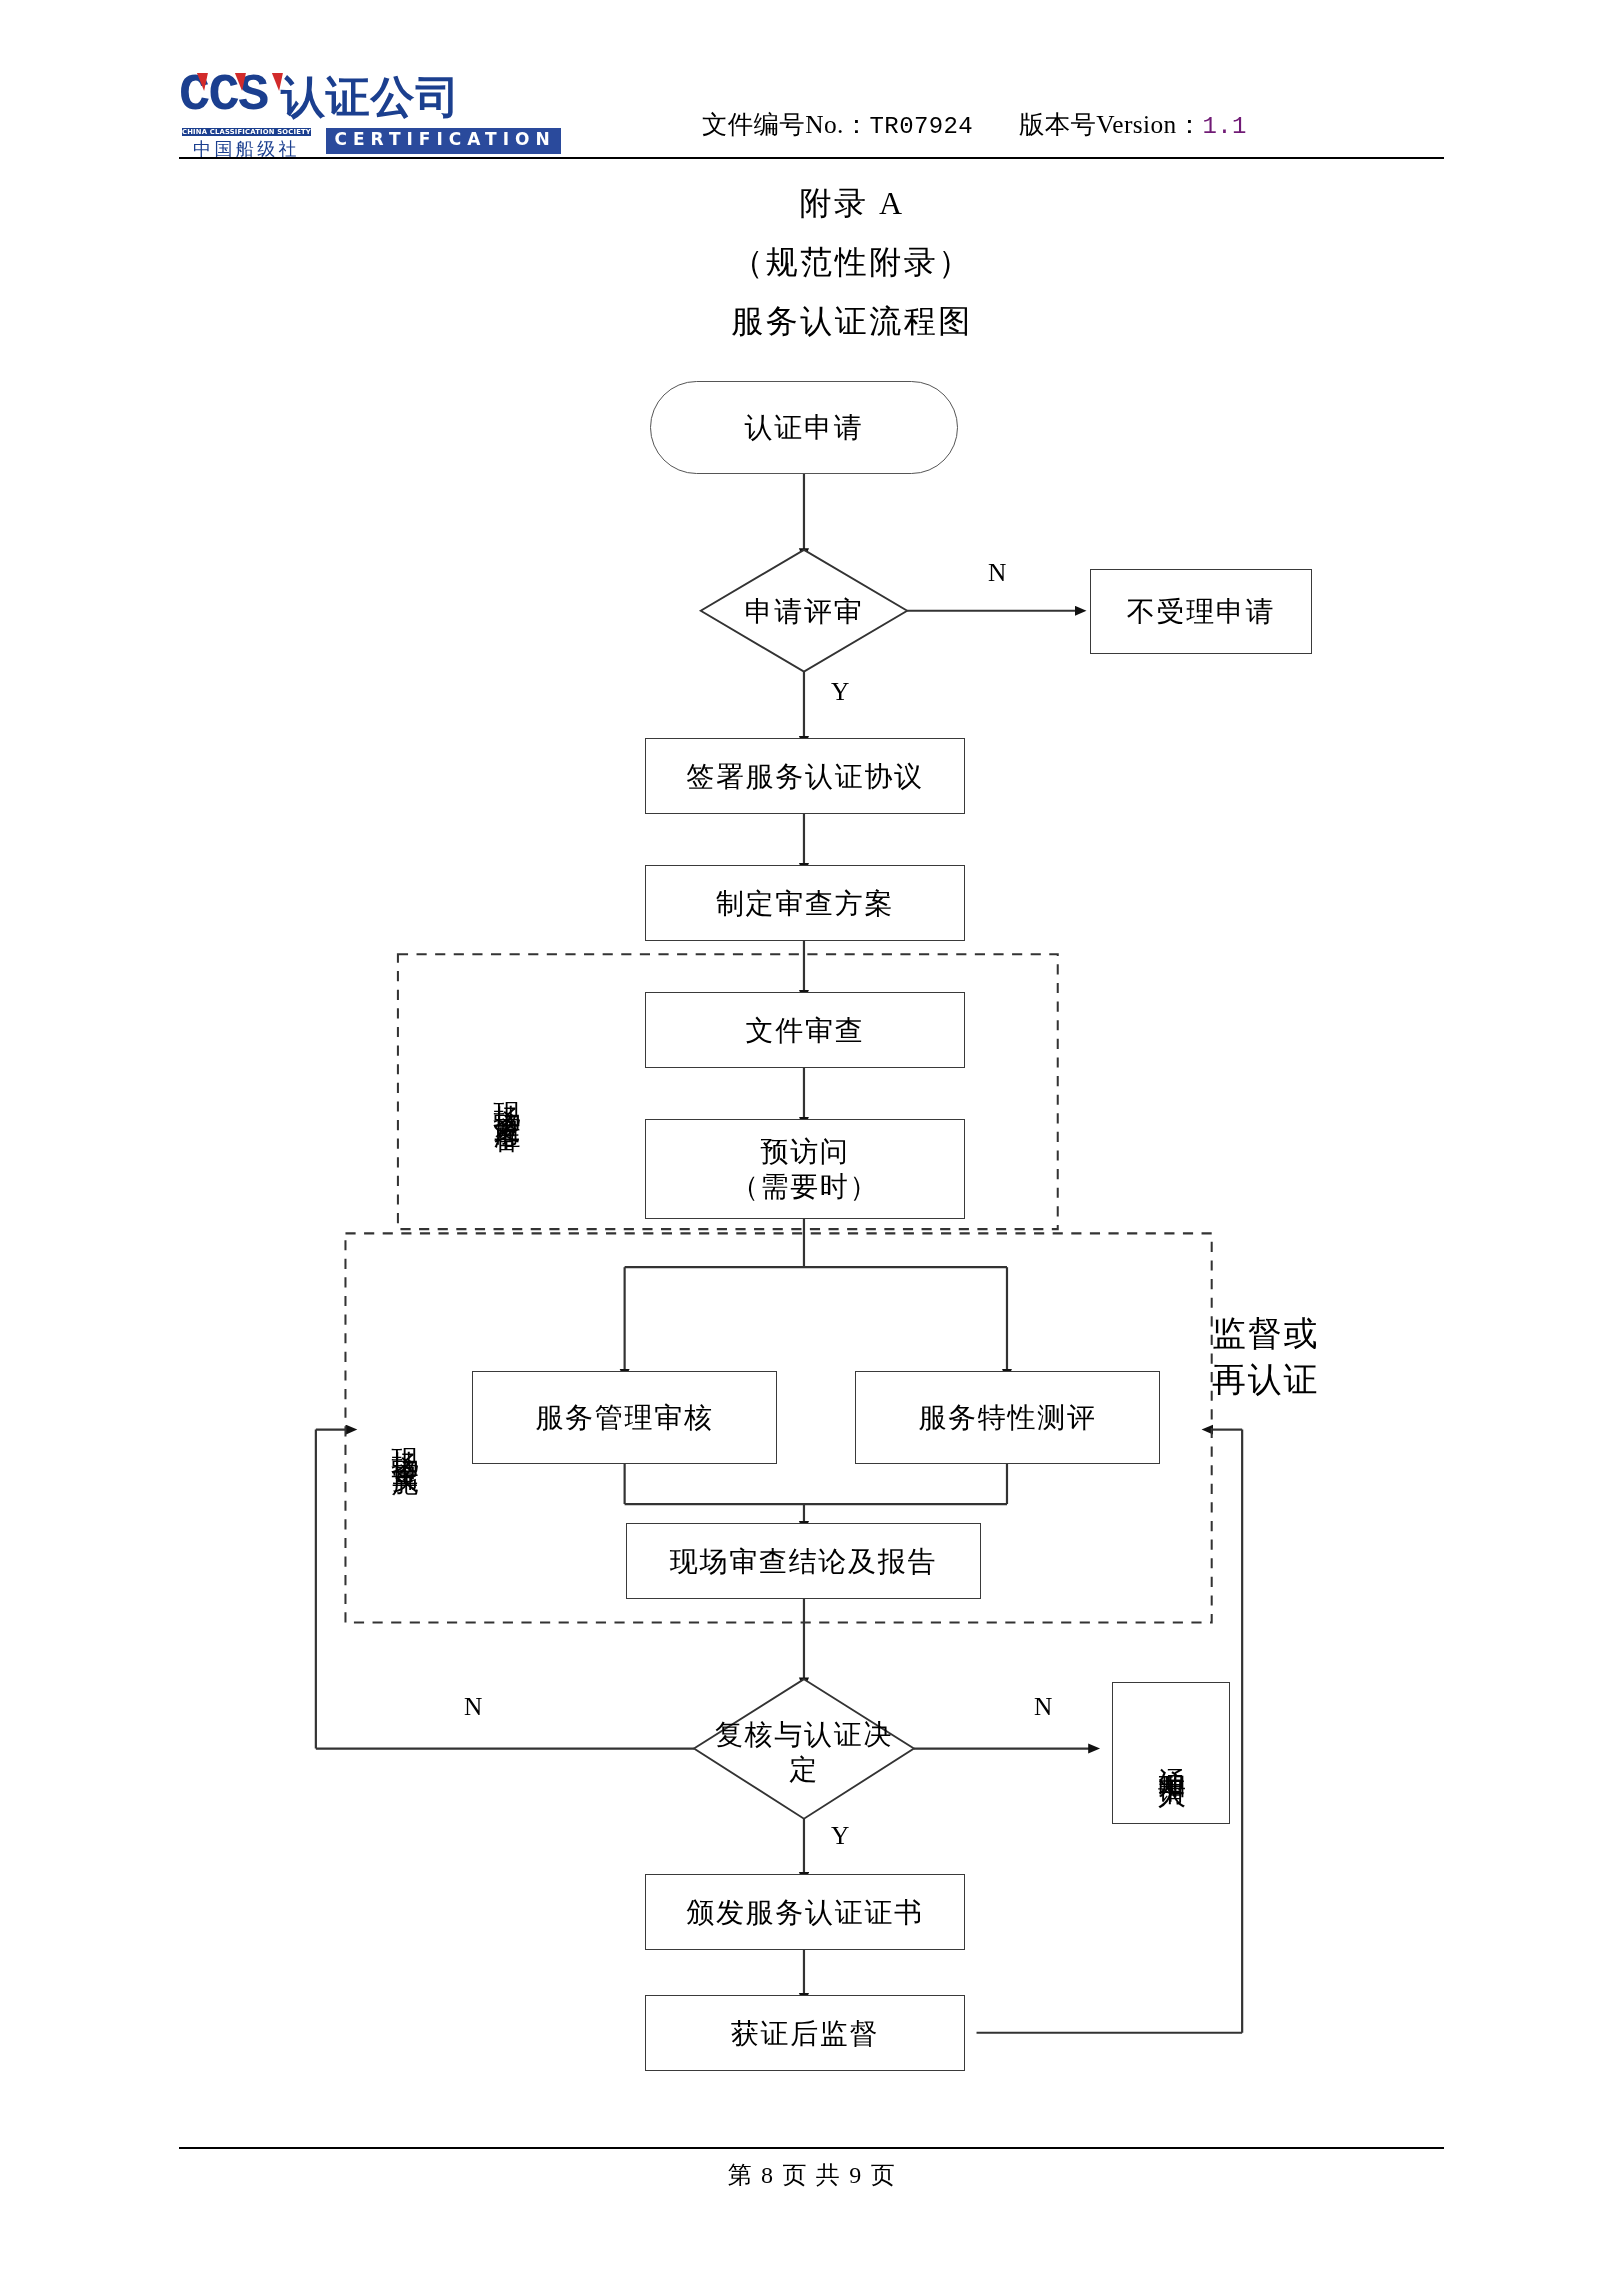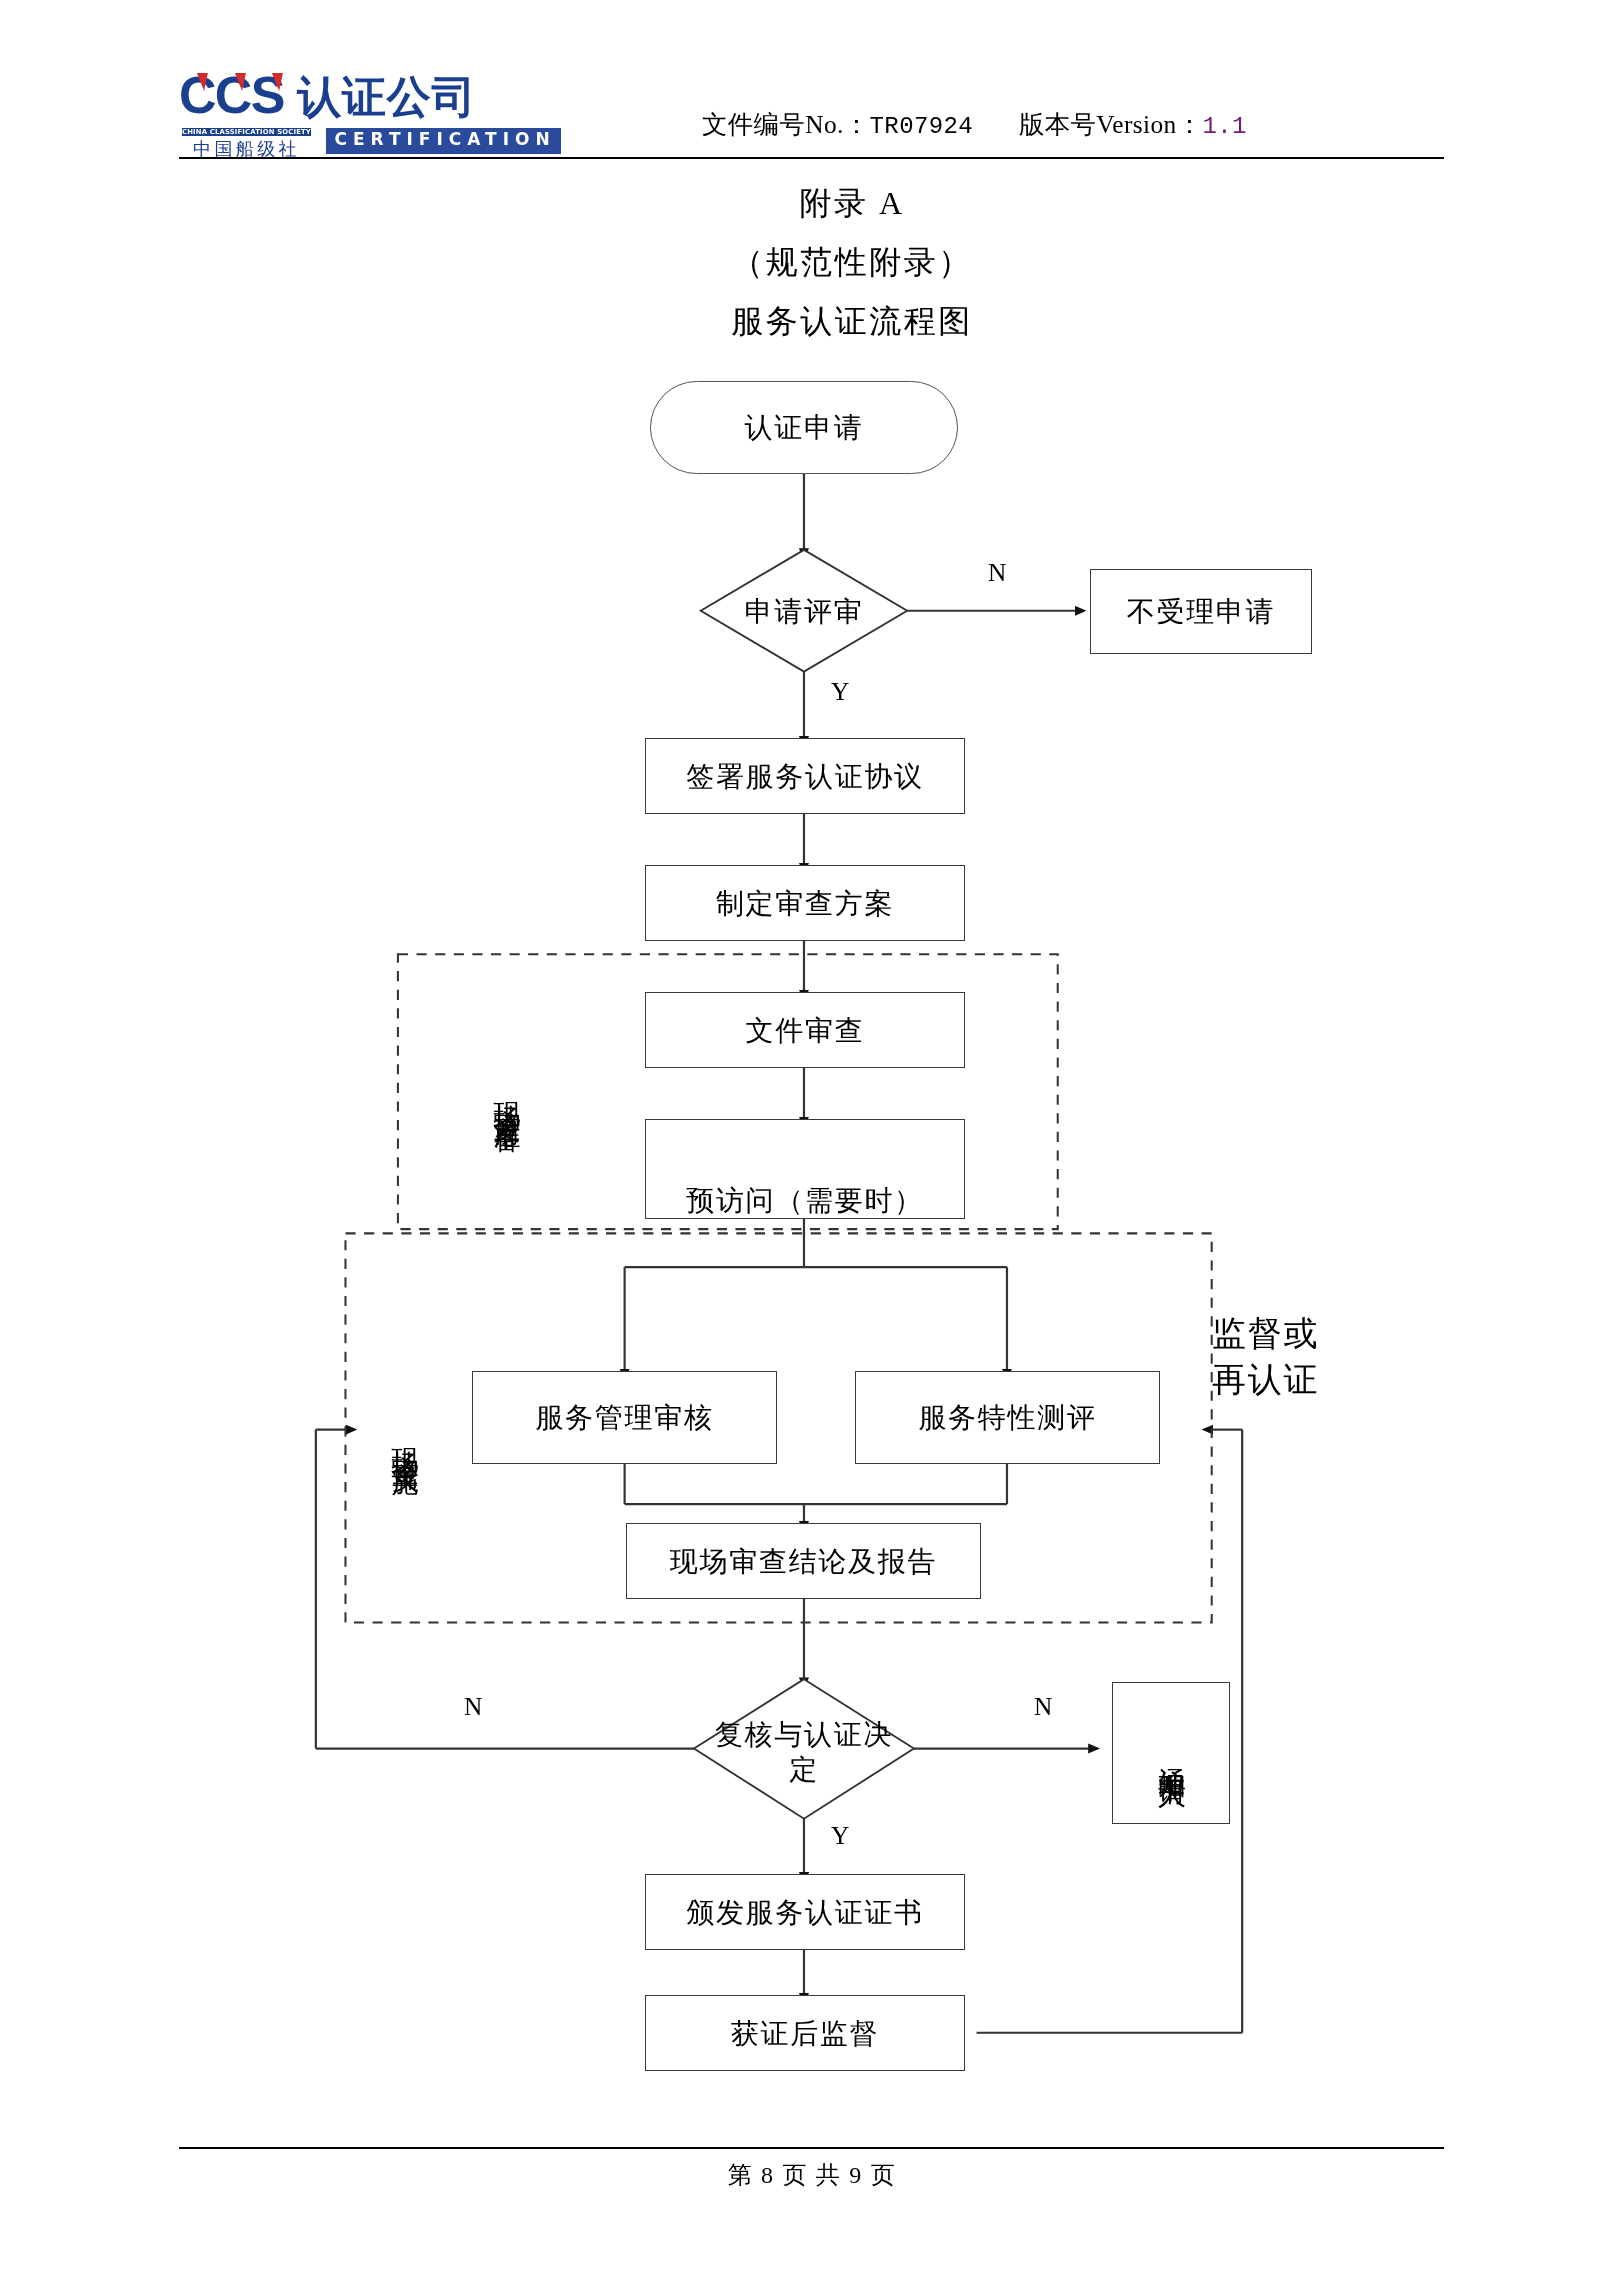--- a/index.html
+++ b/index.html
@@ -25,21 +25,21 @@
   #logo{
     position:absolute;
     left:179px; top:71px;
     width:347px; height:85px;
   }
   .logo-top{
     position:absolute; left:0; top:0;
     display:flex; align-items:flex-end;
   }
   .logo-ccs{
-    font-family:Liberation Sans, sans-serif;
+    font-family:Liberation Mono, monospace;
     font-weight:bold;
     font-size:52px;
     line-height:49px;
     letter-spacing:-1.7px;
     color:#1b3f8f;
     position:relative;
   }
   .logo-ccs .flash{
     position:absolute;
     top:1.7px;
@@ -324,21 +324,21 @@
     <div class="diamond-label" style="left:709px;top:586px;width:190px;height:51px;">申请评审</div>
 
     <div class="node" style="left:1090px;top:569px;width:222px;height:85px;">不受理申请</div>
 
     <div class="node" style="left:645px;top:738px;width:320px;height:76px;">签署服务认证协议</div>
 
     <div class="node" style="left:645px;top:865px;width:320px;height:76px;">制定审查方案</div>
 
     <div class="node" style="left:645px;top:992px;width:320px;height:76px;">文件审查</div>
 
-    <div class="node" style="left:645px;top:1119px;width:320px;height:100px;flex-direction:row;align-items:flex-end;">
+    <div class="node" style="left:645px;top:1119px;width:320px;height:100px;flex-direction:column;">
       <span>预访问</span>
       <span>（需要时）</span>
     </div>
 
     <div class="node" style="left:472px;top:1371px;width:305px;height:93px;">服务管理审核</div>
 
     <div class="node" style="left:855px;top:1371px;width:305px;height:93px;">服务特性测评</div>
 
     <div class="node" style="left:626px;top:1523px;width:355px;height:76px;">现场审查结论及报告</div>
 

